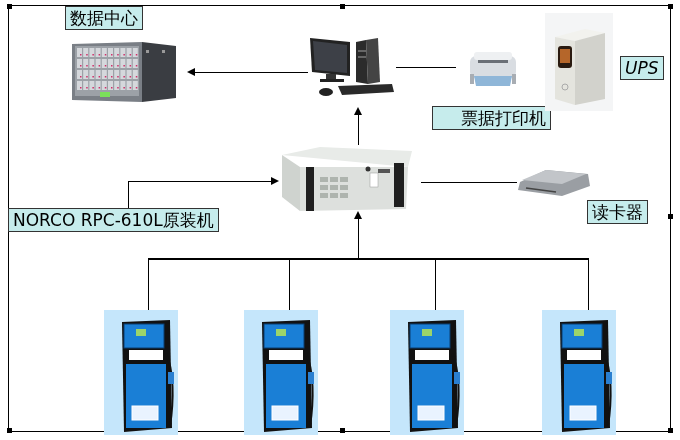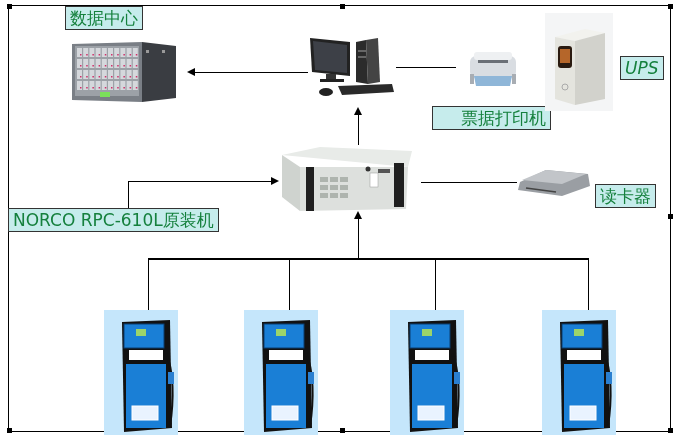--- a/index.html
+++ b/index.html
@@ -5,21 +5,21 @@
   html, body { margin:0; padding:0; background:#fff; }
   body { width:680px; height:440px; position:relative; overflow:hidden;
          font-family:"DejaVu Sans","Liberation Sans",sans-serif; }
   .frame-top { position:absolute; left:8px; top:5px; width:334px; height:0; border-top:1px solid #000; }
   .frame-top2 { position:absolute; left:342px; top:5px; width:328px; height:0; border-top:1px solid #000; }
   .frame-left { position:absolute; left:8px; top:5px; width:0; height:426px; border-left:1px solid #000; }
   .frame-right { position:absolute; left:670px; top:5px; width:0; height:426px; border-left:1px solid #000; }
   .frame-bottom { position:absolute; left:8px; top:431px; width:662px; height:0; border-top:1px solid #000; }
   .handle { position:absolute; width:5px; height:5px; background:#000; }
   .label { position:absolute; background:#c6ecec; border:1px solid #333;
-           color:#15803d; font-size:17px; line-height:22px; padding:0 4px; white-space:nowrap; }
+           color:#000000; font-size:17px; line-height:22px; padding:0 4px; white-space:nowrap; }
   .line { position:absolute; background:#000; }
   .arrow-left { position:absolute; width:0; height:0; border-top:4px solid transparent;
                 border-bottom:4px solid transparent; border-right:8px solid #000; }
   .arrow-right { position:absolute; width:0; height:0; border-top:4px solid transparent;
                  border-bottom:4px solid transparent; border-left:8px solid #000; }
   .arrow-up { position:absolute; width:0; height:0; border-left:4px solid transparent;
               border-right:4px solid transparent; border-bottom:8px solid #000; }
   .device { position:absolute; }
   .pump-bg { position:absolute; width:74px; height:125px; background:#c5e6fb; }
 </style>
@@ -35,21 +35,21 @@
 <div class="handle" style="left:340px;top:4px"></div>
 <div class="handle" style="left:668px;top:4px"></div>
 <div class="handle" style="left:668px;top:214px"></div>
 <div class="handle" style="left:7px;top:428px"></div>
 <div class="handle" style="left:340px;top:428px"></div>
 <div class="handle" style="left:668px;top:428px"></div>
 
 <div class="label" style="left:65px;top:6px;">数据中心</div>
 <div class="label" style="left:620px;top:56px;font-style:italic;">UPS</div>
 <div class="label" style="left:432px;top:106px;padding-left:28px;">票据打印机</div>
-<div class="label" style="left:587px;top:184px;margin-left:8px;">读卡器</div>
+<div class="label" style="left:587px;top:200px;">读卡器</div>
 <div class="label" style="left:8px;top:208px;font-size:17px;">NORCO  RPC-610L原装机</div>
 
 <div class="device" style="left:72px;top:40px;width:105px;height:62px;">
   <svg width="105" height="62" viewBox="0 0 105 62">
     <polygon points="0,4 70,2 70,62 0,60" fill="#7a7f86"></polygon>
     <polygon points="70,2 104,6 104,58 70,62" fill="#3a3d42"></polygon>
     <g fill="#cfd3d8">
       <rect x="3" y="6" width="64" height="50" fill="#9ca1a7"></rect>
     </g>
     <g id="blades">

